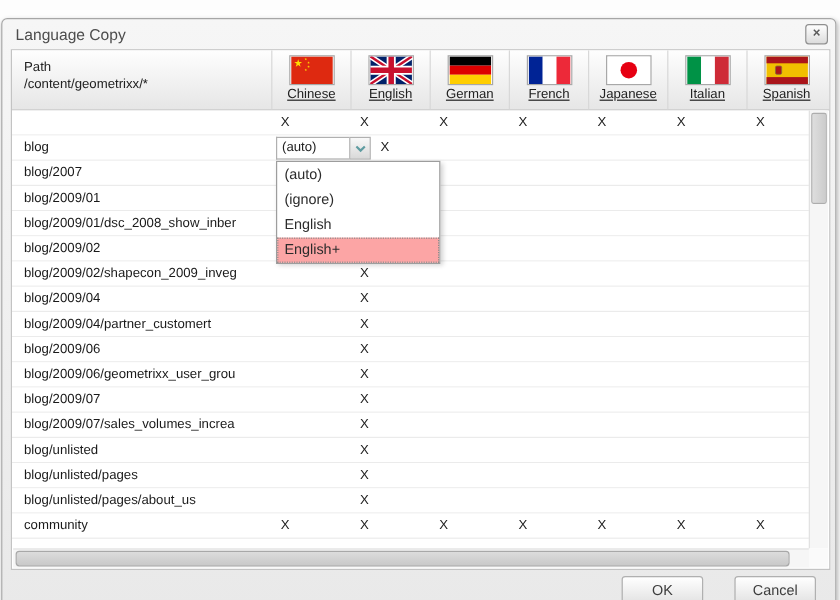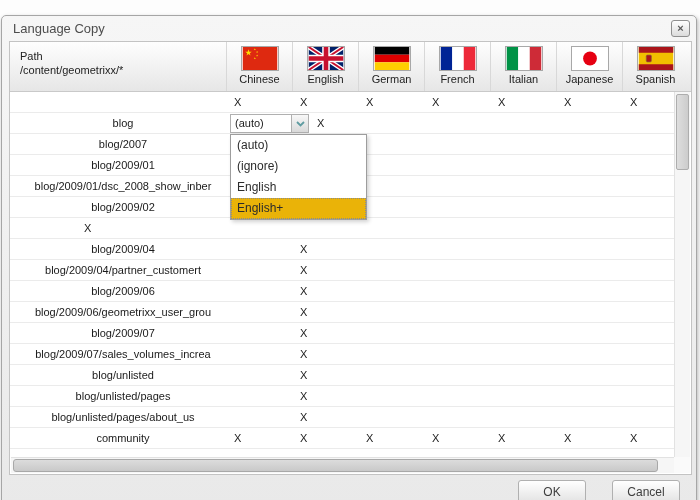--- a/index.html
+++ b/index.html
@@ -19,42 +19,42 @@
   .panel { position:absolute; left:7px; top:25px; width:683px; height:434px;
            background:#fff; border:1px solid #c3c3c3; }
 
   
   .grid-header { position:absolute; left:0; top:0; right:0; height:50px; display:flex;
                  background:linear-gradient(#fefefe,#e6e6e6); border-bottom:1px solid #c9c9c9; }
   .path-header { width:216px; padding:7px 0 0 10px; font-size:11px; color:#222; line-height:14px; }
   .col-header  { width:66px; border-left:1px solid #d8d8d8; text-align:center; }
   .flag { display:block; width:38px; height:25px; margin:4px auto 2px; border:1px solid #a8a8a8; background:#fff; }
   .flag svg { display:block; width:100%; height:100%; }
-  .col-label { font-size:11px; color:#222; }
+  .col-label { font-size:11px; color:#222;text-decoration:underline; }
 
   
   .grid-body { position:absolute; left:0; top:50px; width:678px; height:365px; overflow:hidden; }
   .grid-row { position:relative; display:flex; height:21px; border-bottom:1px solid #ebebeb; background:#fff; }
   .path-cell { width:216px; padding-left:10px; font-size:11px; color:#1a1a1a; line-height:20px;
-               white-space:nowrap; overflow:hidden;text-align:center; }
+               white-space:nowrap; overflow:hidden; }
   .mark-cell { width:66px; padding-left:8px; font-size:11px; color:#222; line-height:20px; }
   .mark-cell.shifted { padding-left:25px; }
 
   
   .combo { position:absolute; left:220px; top:1px; width:79px; height:19px; display:flex; z-index:5; }
   .combo-field { width:61px; height:19px; border:1px solid #b0b0b0; border-right:none; background:#fff;
                  font-size:11px; color:#222; line-height:17px; padding-left:4px; }
   .combo-trigger { width:18px; height:19px; border:1px solid #b0b0b0;
                    background:linear-gradient(#f8f8f8,#d9d9d9); display:flex; align-items:center; justify-content:center; cursor:pointer; }
 
   
   .dropdown { position:absolute; left:220px; top:92px; width:137px; z-index:10;
               background:#fff; border:1px solid #9d9d9d; box-shadow:2px 2px 4px rgba(0,0,0,.18); }
   .dd-item { height:21px; line-height:21px; padding-left:6px; font-size:12px; color:#2b2b2b; cursor:pointer; }
-  .dd-item.highlight { background:#eab308; outline:1px dotted #8a8a8a; outline-offset:-1px; }
+  .dd-item.highlight { background:#fca5a5; outline:1px dotted #8a8a8a; outline-offset:-1px; }
 
   
   .vscroll { position:absolute; right:1px; top:50px; width:16px; height:365px;
              background:#f6f6f6; border-left:1px solid #e2e2e2; }
   .vscroll-thumb { position:absolute; left:1px; right:1px; top:2px; height:76px;
                    background:linear-gradient(90deg,#dedede,#cccccc); border:1px solid #adadad; border-radius:2px; }
   .hscroll { position:absolute; left:1px; bottom:1px; width:664px; height:16px; background:#f6f6f6; border-top:1px solid #e2e2e2; }
   .hscroll-thumb { position:absolute; left:2px; top:1px; width:645px; height:13px;
                    background:linear-gradient(#dcdcdc,#c9c9c9); border:1px solid #a8a8a8; border-radius:3px; }
   .scroll-corner { position:absolute; right:1px; bottom:1px; width:16px; height:16px; background:#fafafa; }
@@ -124,35 +124,35 @@
                 <rect width="10" height="20" fill="#002395"></rect>
                 <rect x="10" width="10" height="20" fill="#ffffff"></rect>
                 <rect x="20" width="10" height="20" fill="#ed2939"></rect>
               </svg>
             </div>
             <div class="col-label">French</div>
           </div>
           <div class="col-header">
             <div class="flag">
               <svg viewBox="0 0 30 20">
+                <rect width="30" height="20" fill="#ffffff"></rect>
+                <circle cx="15" cy="10" r="6" fill="#e60012"></circle>
+              </svg>
+            </div>
+            <div class="col-label">Japanese</div>
+          </div>
+          <div class="col-header">
+            <div class="flag">
+              <svg viewBox="0 0 30 20">
                 <rect width="10" height="20" fill="#009246"></rect>
                 <rect x="10" width="10" height="20" fill="#ffffff"></rect>
                 <rect x="20" width="10" height="20" fill="#ce2b37"></rect>
               </svg>
             </div>
             <div class="col-label">Italian</div>
-          </div>
-          <div class="col-header">
-            <div class="flag">
-              <svg viewBox="0 0 30 20">
-                <rect width="30" height="20" fill="#ffffff"></rect>
-                <circle cx="15" cy="10" r="6" fill="#e60012"></circle>
-              </svg>
-            </div>
-            <div class="col-label">Japanese</div>
           </div>
           <div class="col-header">
             <div class="flag">
               <svg viewBox="0 0 30 20">
                 <rect width="30" height="20" fill="#f1bf00"></rect>
                 <rect width="30" height="5" fill="#aa151b"></rect>
                 <rect y="15" width="30" height="5" fill="#aa151b"></rect>
                 <rect x="6.5" y="7" width="4.5" height="6" rx="1" fill="#ad1519" stroke="#8a6d3b" stroke-width="0.6"></rect>
               </svg>
             </div>
@@ -224,20 +224,21 @@
           <div class="path-cell">blog/2009/02</div>
           <div class="mark-cell"></div>
           <div class="mark-cell"></div>
           <div class="mark-cell"></div>
           <div class="mark-cell"></div>
           <div class="mark-cell"></div>
           <div class="mark-cell"></div>
           <div class="mark-cell"></div>
         </div>
         <div class="grid-row">
+          <div class="path-cell">blog/2009/02/shapecon_2009_inveg</div>
           <div class="mark-cell"></div>
           <div class="mark-cell">X</div>
           <div class="mark-cell"></div>
           <div class="mark-cell"></div>
           <div class="mark-cell"></div>
           <div class="mark-cell"></div>
           <div class="mark-cell"></div>
         </div>
         <div class="grid-row">
           <div class="path-cell">blog/2009/04</div>

